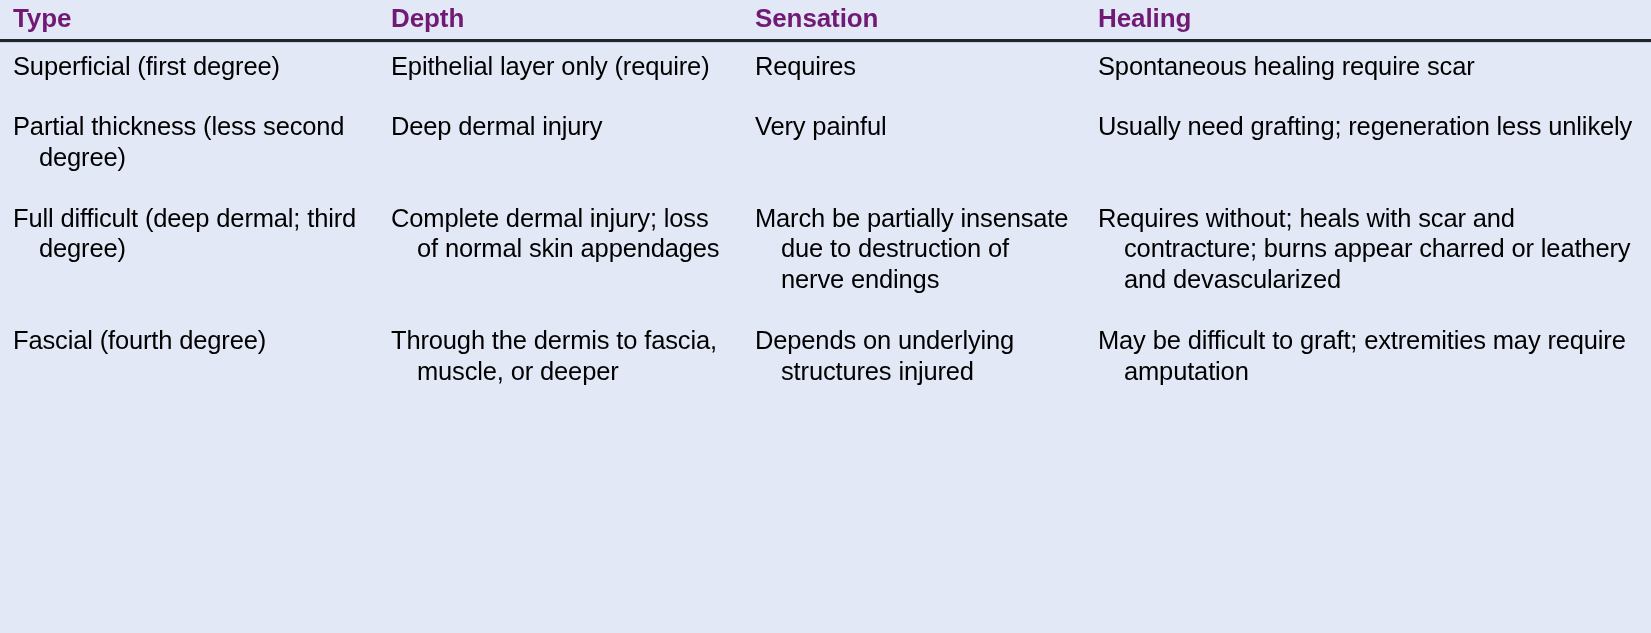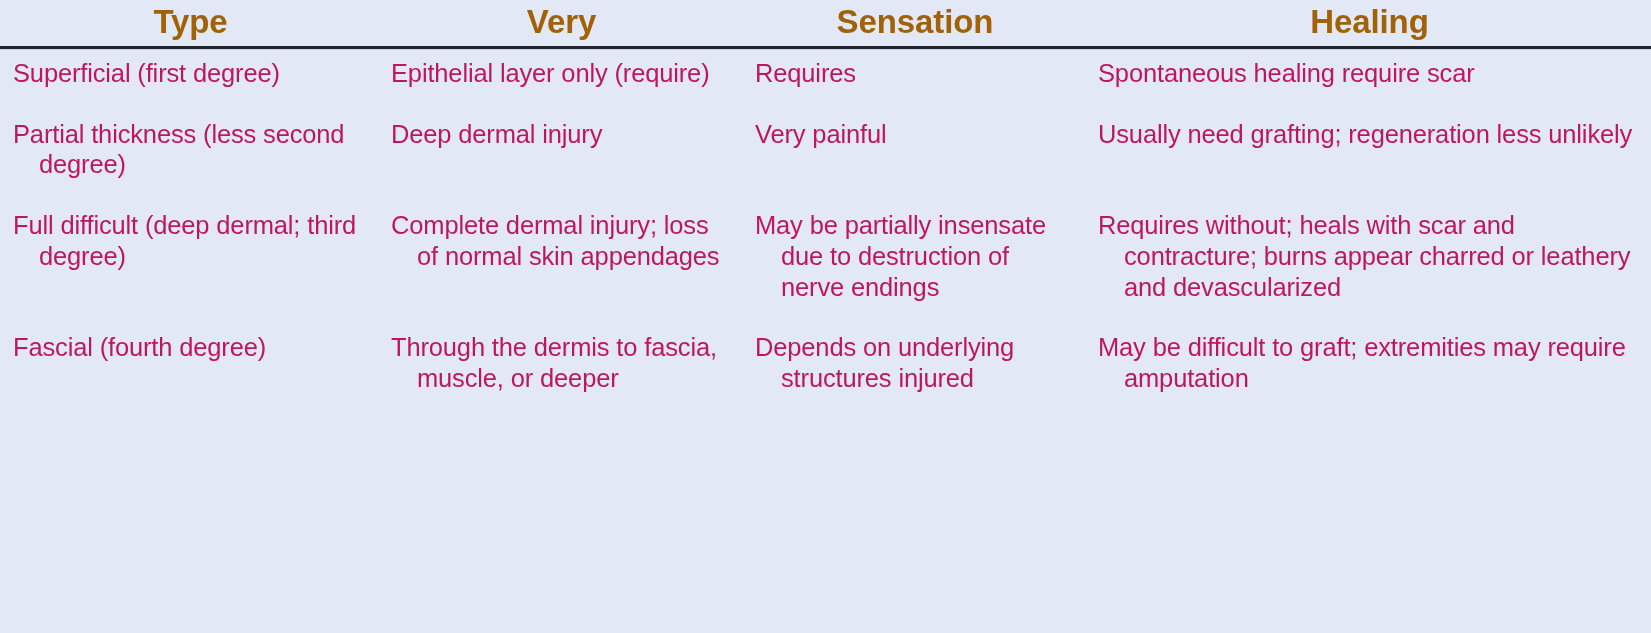--- a/index.html
+++ b/index.html
@@ -28,37 +28,37 @@
     table-layout: fixed;
     background: #e3e8f6;
   }
 
   table.burn-table col.c-type     { width: 378px; }
   table.burn-table col.c-depth    { width: 364px; }
   table.burn-table col.c-sens     { width: 343px; }
   table.burn-table col.c-heal     { width: 566px; }
 
   thead th {
-    text-align: center;
+    text-align: left;
     vertical-align: bottom;
     font-weight: bold;
-    font-size: 33px;
+    font-size: 26px;
     line-height: 1.06;
-    color: #a16207;
+    color: #701a75;
     padding: 5px 10px 6px 13px;
     letter-spacing: -0.1px;
     border-bottom: 3px solid #23232b;
     box-shadow: 0 3px 0 0 #c9d2e8;
   }
 
   tbody td {
     vertical-align: top;
     font-size: 25.5px;
     line-height: 1.205;
-    color: #be185d;
+    color: #000000;
     padding: 6px 12px 24px 13px;
     text-indent: -26px;
     padding-left: 39px;
     letter-spacing: -0.15px;
     word-spacing: 0px;
   }
 
   tbody tr:first-child td { padding-top: 9px; }
   tbody tr:last-child td  { padding-bottom: 0; }
 </style>
@@ -69,42 +69,42 @@
   <table class="burn-table">
     <colgroup>
       <col class="c-type">
       <col class="c-depth">
       <col class="c-sens">
       <col class="c-heal">
     </colgroup>
     <thead>
       <tr>
         <th>Type</th>
-        <th>Very</th>
+        <th>Depth</th>
         <th>Sensation</th>
         <th>Healing</th>
       </tr>
     </thead>
     <tbody>
       <tr>
         <td>Superficial (first degree)</td>
         <td>Epithelial layer only (require)</td>
         <td>Requires</td>
         <td>Spontaneous healing require scar</td>
       </tr>
       <tr>
         <td>Partial thickness (less second degree)</td>
         <td>Deep dermal injury</td>
         <td>Very painful</td>
         <td>Usually need grafting; regeneration less unlikely</td>
       </tr>
       <tr>
         <td>Full difficult (deep dermal; third degree)</td>
         <td>Complete dermal injury; loss of normal skin appendages</td>
-        <td>May be partially insensate due to destruction of nerve endings</td>
+        <td>March be partially insensate due to destruction of nerve endings</td>
         <td>Requires without; heals with scar and contracture; burns appear charred or leathery and devascularized</td>
       </tr>
       <tr>
         <td>Fascial (fourth degree)</td>
         <td>Through the dermis to fascia, muscle, or deeper</td>
         <td>Depends on underlying structures injured</td>
         <td>May be difficult to graft; extremities may require amputation</td>
       </tr>
     </tbody>
   </table>

